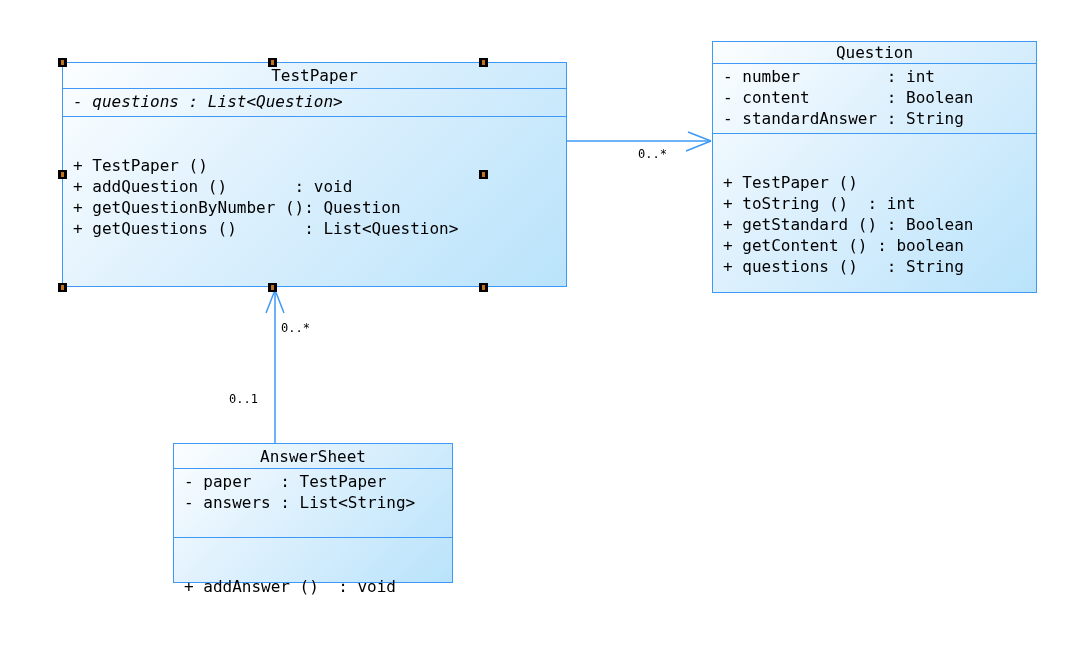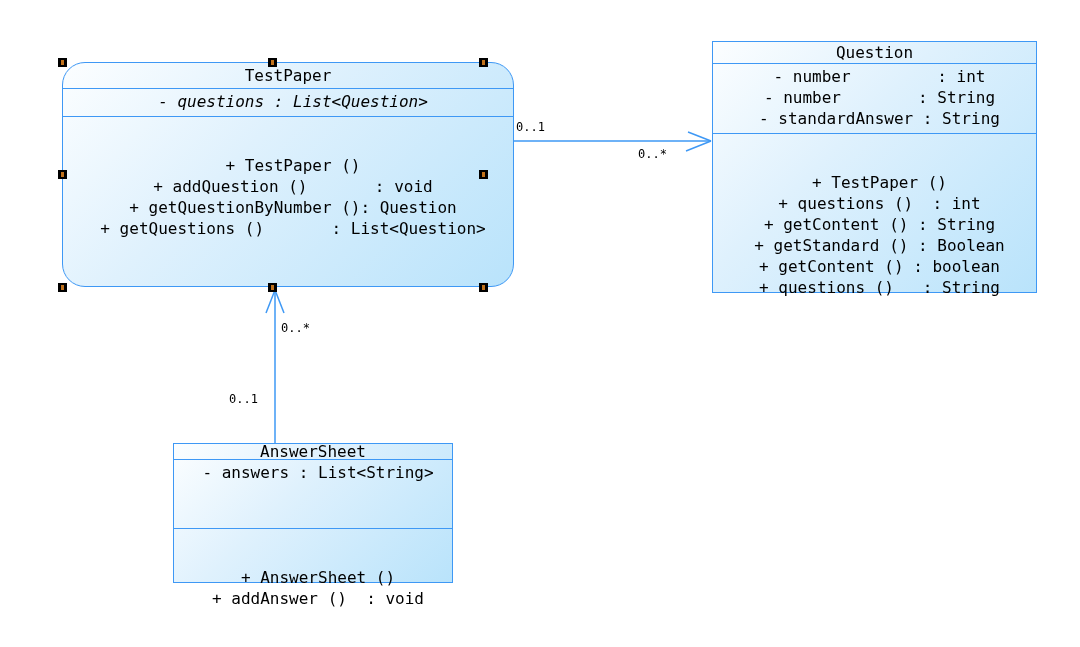--- a/index.html
+++ b/index.html
@@ -18,31 +18,31 @@
     box-sizing:border-box; border-bottom:1px solid #3E98F5;
     display:flex; align-items:center; justify-content:center;
     font-size:16px; flex:0 0 auto; white-space:pre;
   }
   .compartment {
     box-sizing:border-box; flex:0 0 auto; padding:2px 0 0 0;
   }
   .compartment.attrs { border-bottom:1px solid #3E98F5; }
   .compartment.methods { flex:1 1 auto;margin-top:36px; }
   .member-row {
-    white-space:pre; font-size:16px; line-height:21px; padding-left:10px;text-align:center;
+    white-space:pre; font-size:16px; line-height:21px; padding-left:10px;
   }
   
-  #box-testpaper  { left:62px;  top:62px;  width:452px; height:225px;border-radius:23px; }
+  #box-testpaper  { left:62px;  top:62px;  width:505px; height:225px; }
   #box-testpaper  .class-title { height:26px; }
   #box-testpaper  .attrs { height:28px;font-style:italic; }
   #box-question   { left:712px; top:41px;  width:325px; height:252px; }
   #box-question   .class-title { height:22px; }
   #box-question   .attrs { height:70px; }
   #box-answersheet{ left:173px; top:443px; width:280px; height:140px; }
-  #box-answersheet .class-title { height:16px;text-align:right; }
+  #box-answersheet .class-title { height:25px;text-align:right; }
   #box-answersheet .attrs { height:69px; }
   
   #assoc-layer { position:absolute; left:0; top:0; width:1080px; height:647px; }
   .mult-label {
     position:absolute; font-size:12px; line-height:16px; white-space:pre;
   }
   #mult-a1-src { left:516px; top:119px; }
   #mult-a1-tgt { left:638px; top:146px; }
   #mult-a2-tgt { left:281px; top:320px; }
   #mult-a2-src { left:229px; top:391px; }
@@ -93,40 +93,39 @@
       <div class="member-row">+ addQuestion ()       : void</div>
       <div class="member-row">+ getQuestionByNumber (): Question</div>
       <div class="member-row">+ getQuestions ()       : List&lt;Question&gt;</div>
     </div>
   </div>
 
   <div class="class-box" id="box-question">
     <div class="class-title">Question</div>
     <div class="compartment attrs">
       <div class="member-row">- number         : int</div>
-      <div class="member-row">- number        : String</div>
+      <div class="member-row">- content        : Boolean</div>
       <div class="member-row">- standardAnswer : String</div>
     </div>
     <div class="compartment methods">
       <div class="member-row">+ TestPaper ()</div>
-      <div class="member-row">+ questions ()  : int</div>
-      <div class="member-row">+ getContent () : String</div>
+      <div class="member-row">+ toString ()  : int</div>
       <div class="member-row">+ getStandard () : Boolean</div>
       <div class="member-row">+ getContent () : boolean</div>
       <div class="member-row">+ questions ()   : String</div>
     </div>
   </div>
 
   <div class="class-box" id="box-answersheet">
     <div class="class-title">AnswerSheet</div>
     <div class="compartment attrs">
+      <div class="member-row">- paper   : TestPaper</div>
       <div class="member-row">- answers : List&lt;String&gt;</div>
     </div>
     <div class="compartment methods">
-      <div class="member-row">+ AnswerSheet ()</div>
       <div class="member-row">+ addAnswer ()  : void</div>
     </div>
   </div>
 
   <div class="handle" id="h-nw"></div>
   <div class="handle" id="h-n"></div>
   <div class="handle" id="h-ne"></div>
   <div class="handle" id="h-w"></div>
   <div class="handle" id="h-e"></div>
   <div class="handle" id="h-sw"></div>

